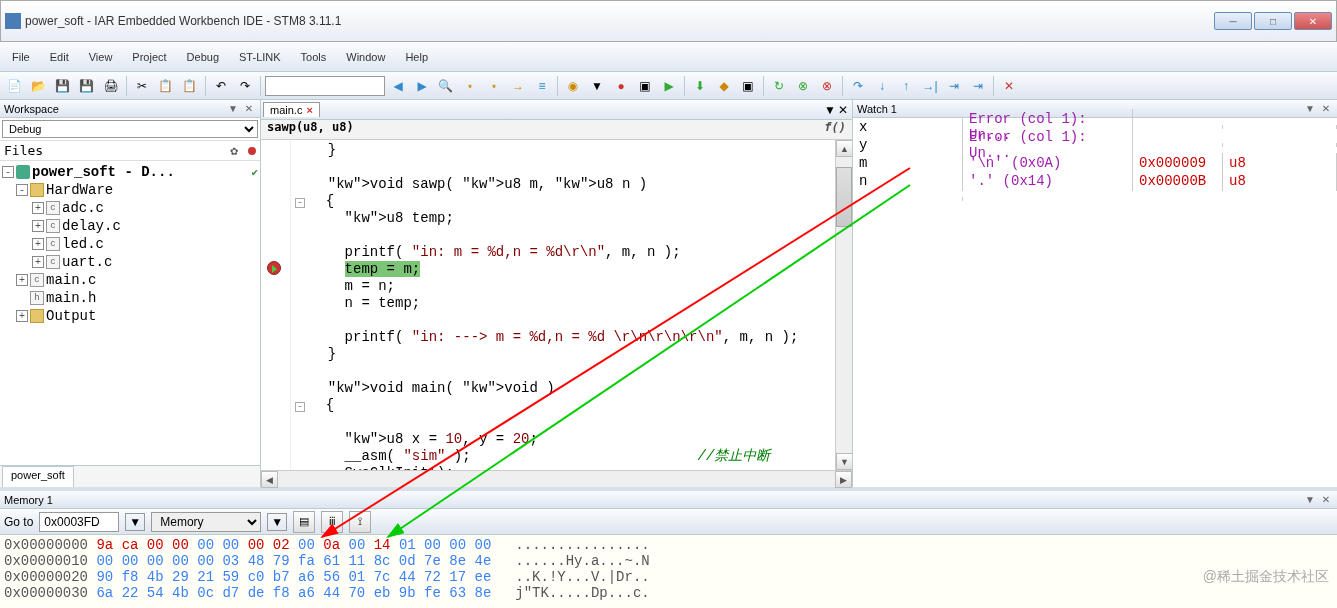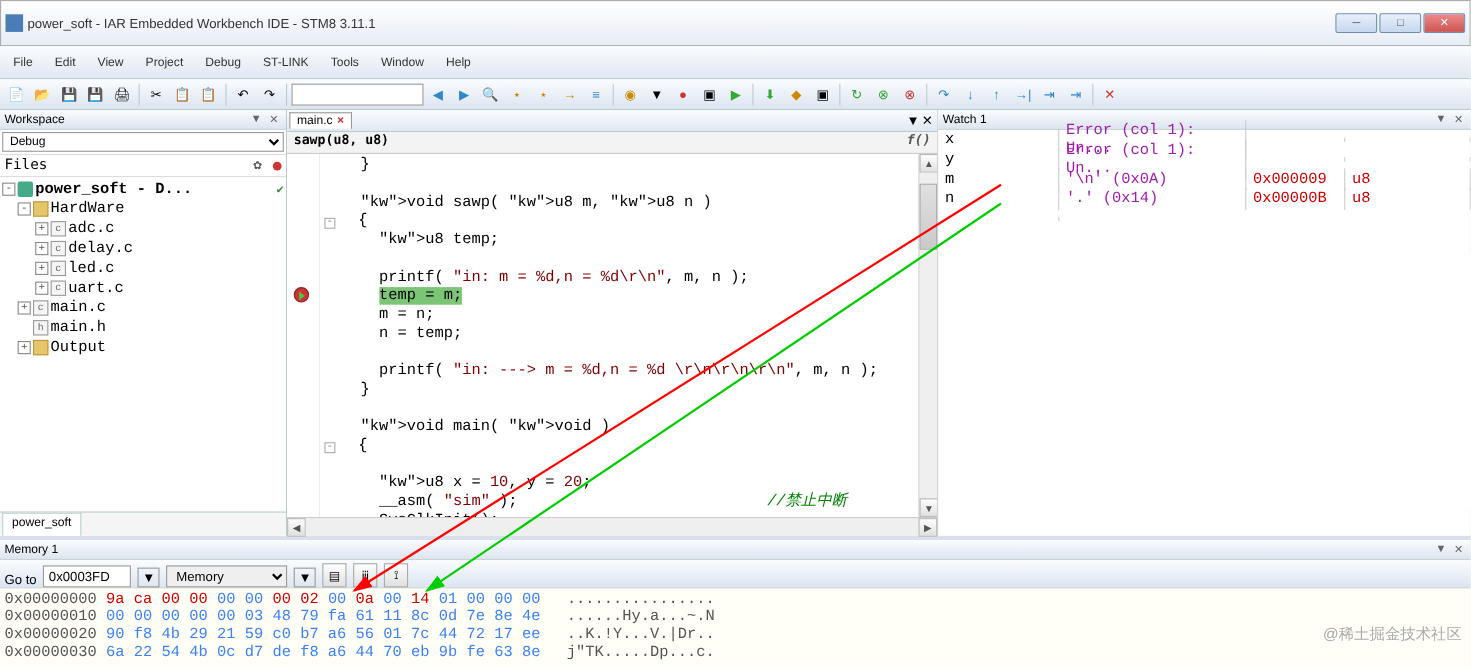--- a/index.html
+++ b/index.html
@@ -65,21 +65,21 @@
 .wc-val { width: 170px; }
 .wc-loc { width: 90px; }
 .wc-type { flex: 1; }
 .watch-body { flex: 1; font-family: 'Courier New', monospace; font-size: 14px; }
 .watch-row { display: flex; height: 18px; align-items: center; }
 .watch-row .wc-expr { color: #000; }
 .watch-row .wc-val { color: #a21caf; }
 .watch-row .wc-loc, .watch-row .wc-type { color: #c00; }
 .watch-placeholder { color: #aaa; }
 .memory-panel { height: 145px; border-top: 4px solid #d8e0ed; background: #fffff8; display: flex; flex-direction: column; }
-.mem-toolbar { height: 26px; background: linear-gradient(#fafcff, #dde5f0); display: flex; align-items: flex-end; padding: 0 4px; gap: 6px; font-size: 12px; border-bottom: 1px solid #bcc; }
+.mem-toolbar { height: 26px; background: linear-gradient(#fafcff, #dde5f0); display: flex; align-items: center; padding: 0 4px; gap: 6px; font-size: 12px; border-bottom: 1px solid #bcc; }
 .mem-toolbar input, .mem-toolbar select { border: 1px solid #999; height: 20px; font-size: 12px; padding: 0 4px; }
 .mem-goto { width: 80px; }
 .mem-space { width: 110px; }
 .mem-btn { width: 22px; height: 22px; border: 1px solid #aaa; background: linear-gradient(#fefefe,#e0e0e0); display: flex; align-items: center; justify-content: center; font-size: 11px; }
 .mem-body { flex: 1; font-family: 'Courier New', monospace; font-size: 14px; padding: 2px 4px; background: #fffff8; line-height: 16px; }
 .mem-addr { color: #555; }
 .mem-hex { color: #3b82f6; }
 .mem-red { color: #c00; }
 .mem-ascii { color: #555; margin-left: 24px; }
 .watermark { position: absolute; right: 8px; bottom: 22px; color: #aaa; font-size: 14px; pointer-events: none; }

